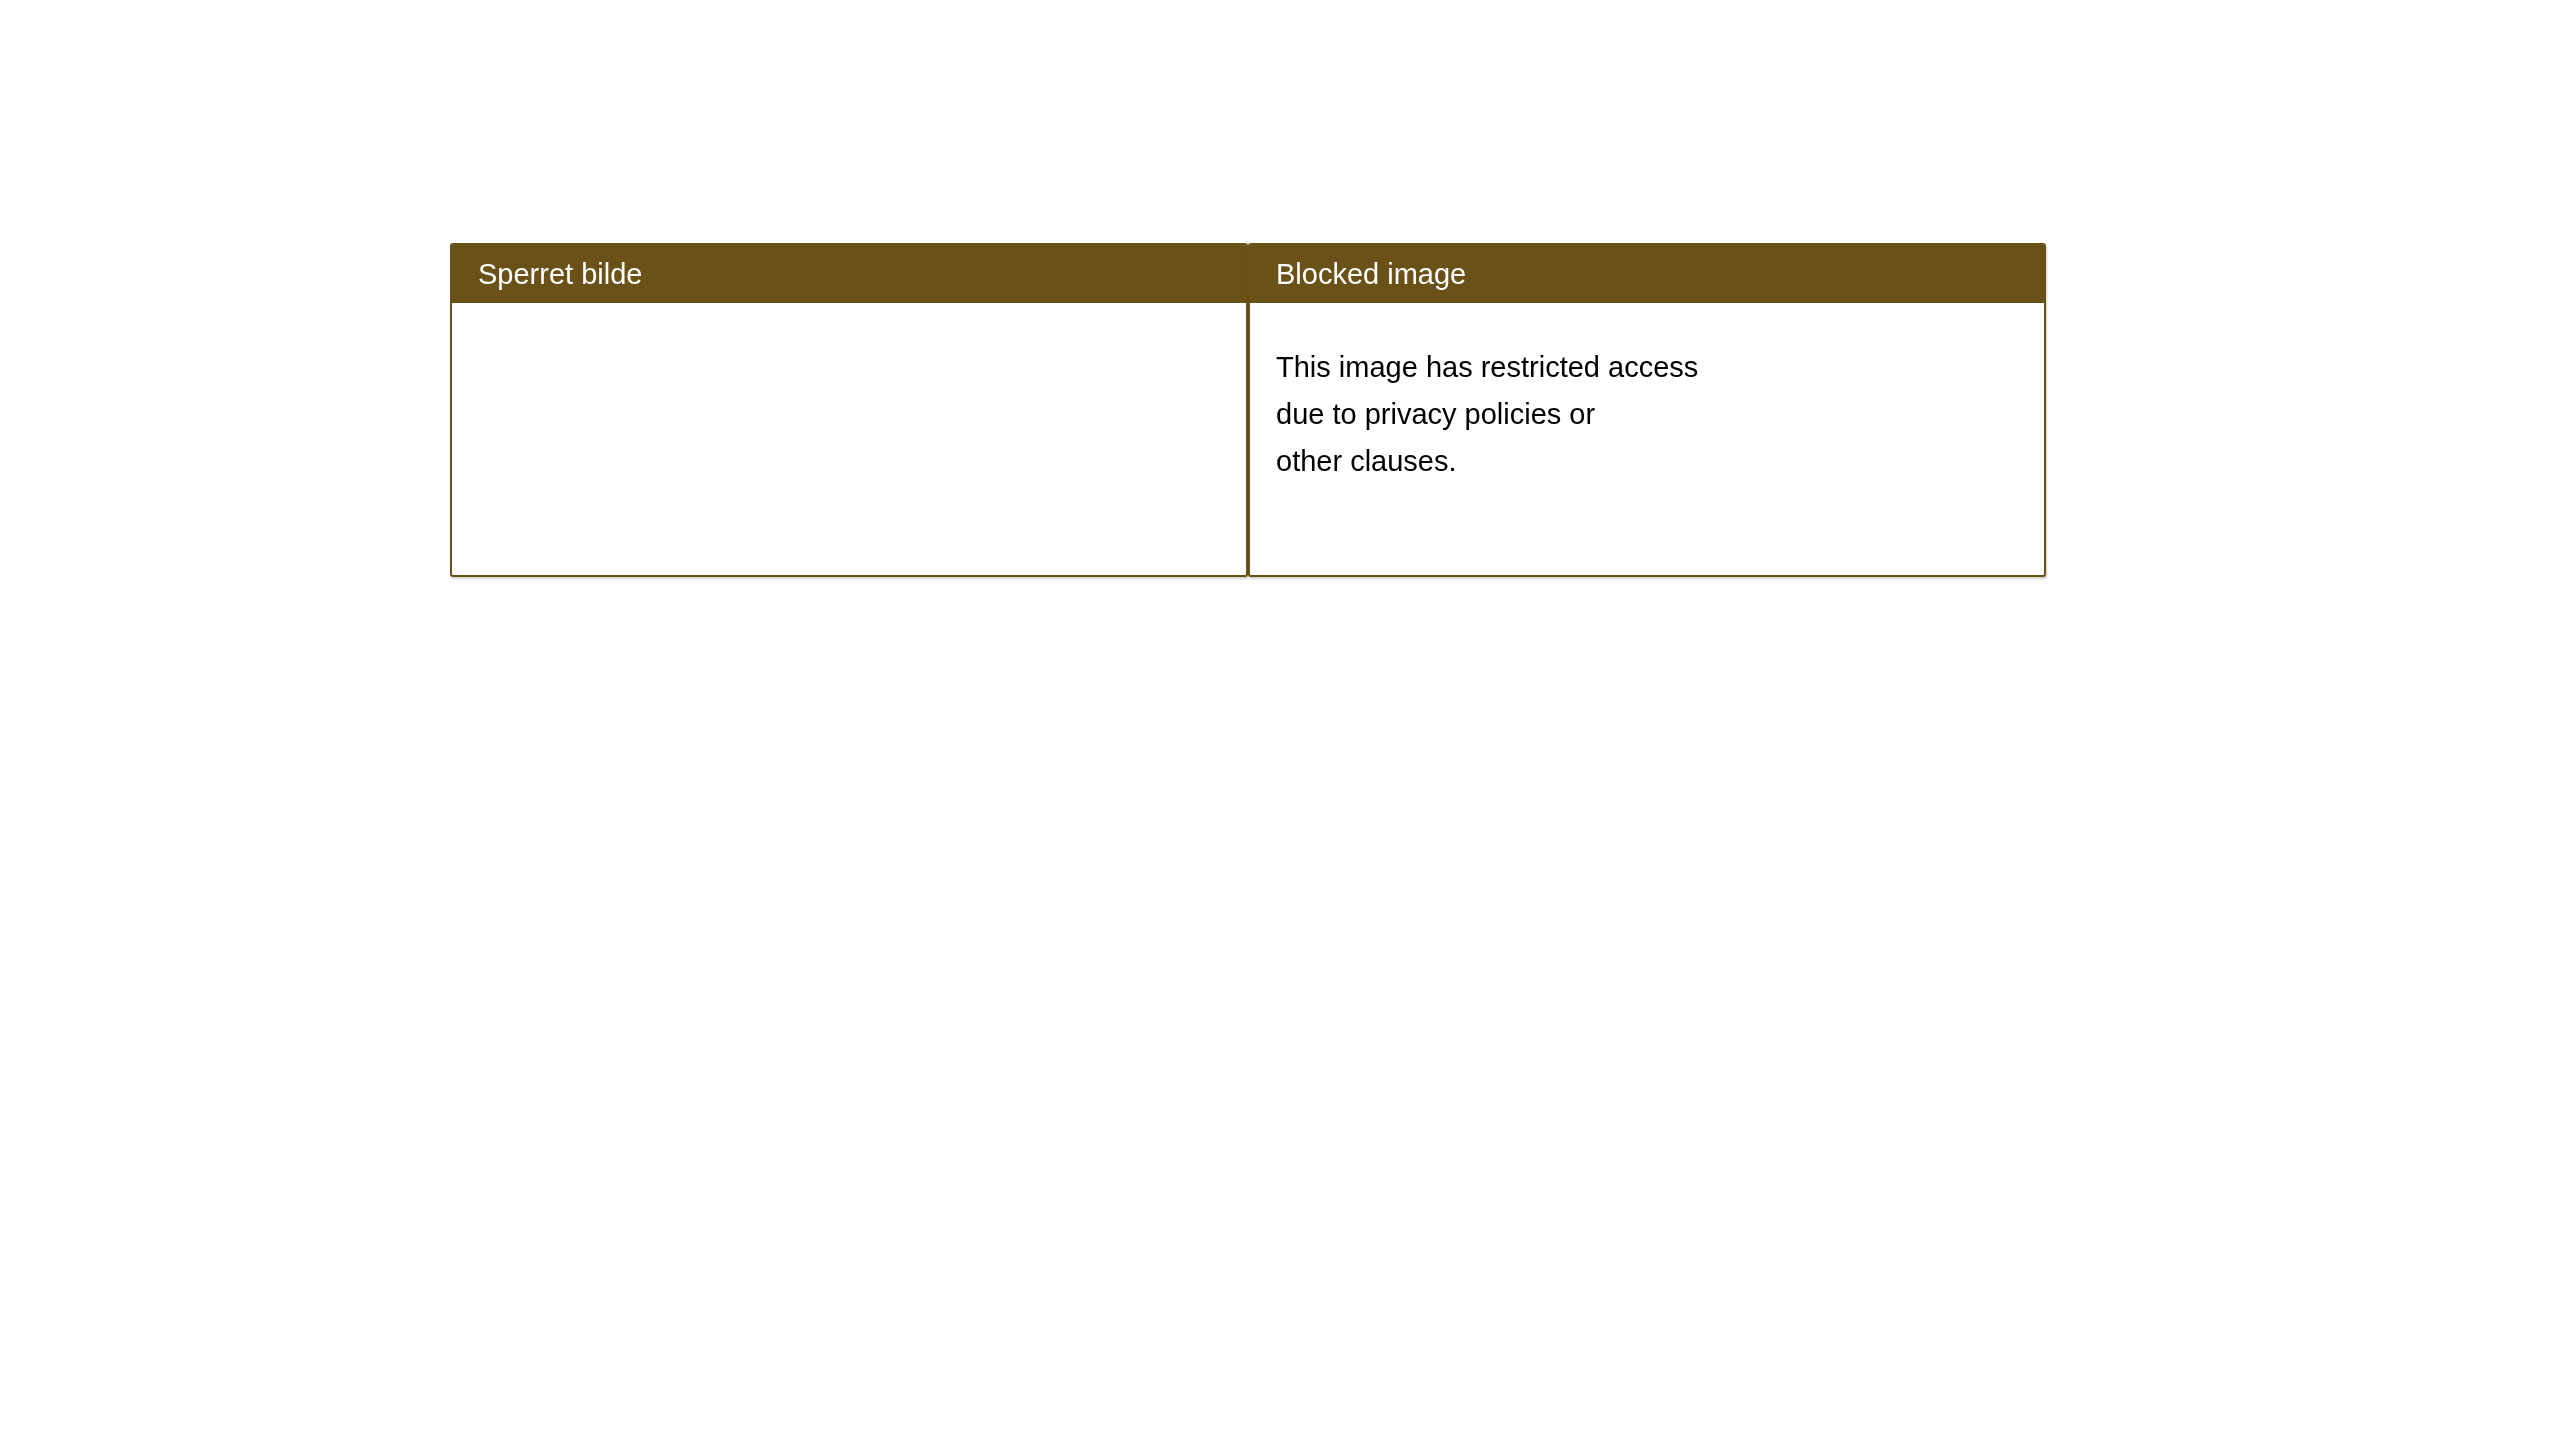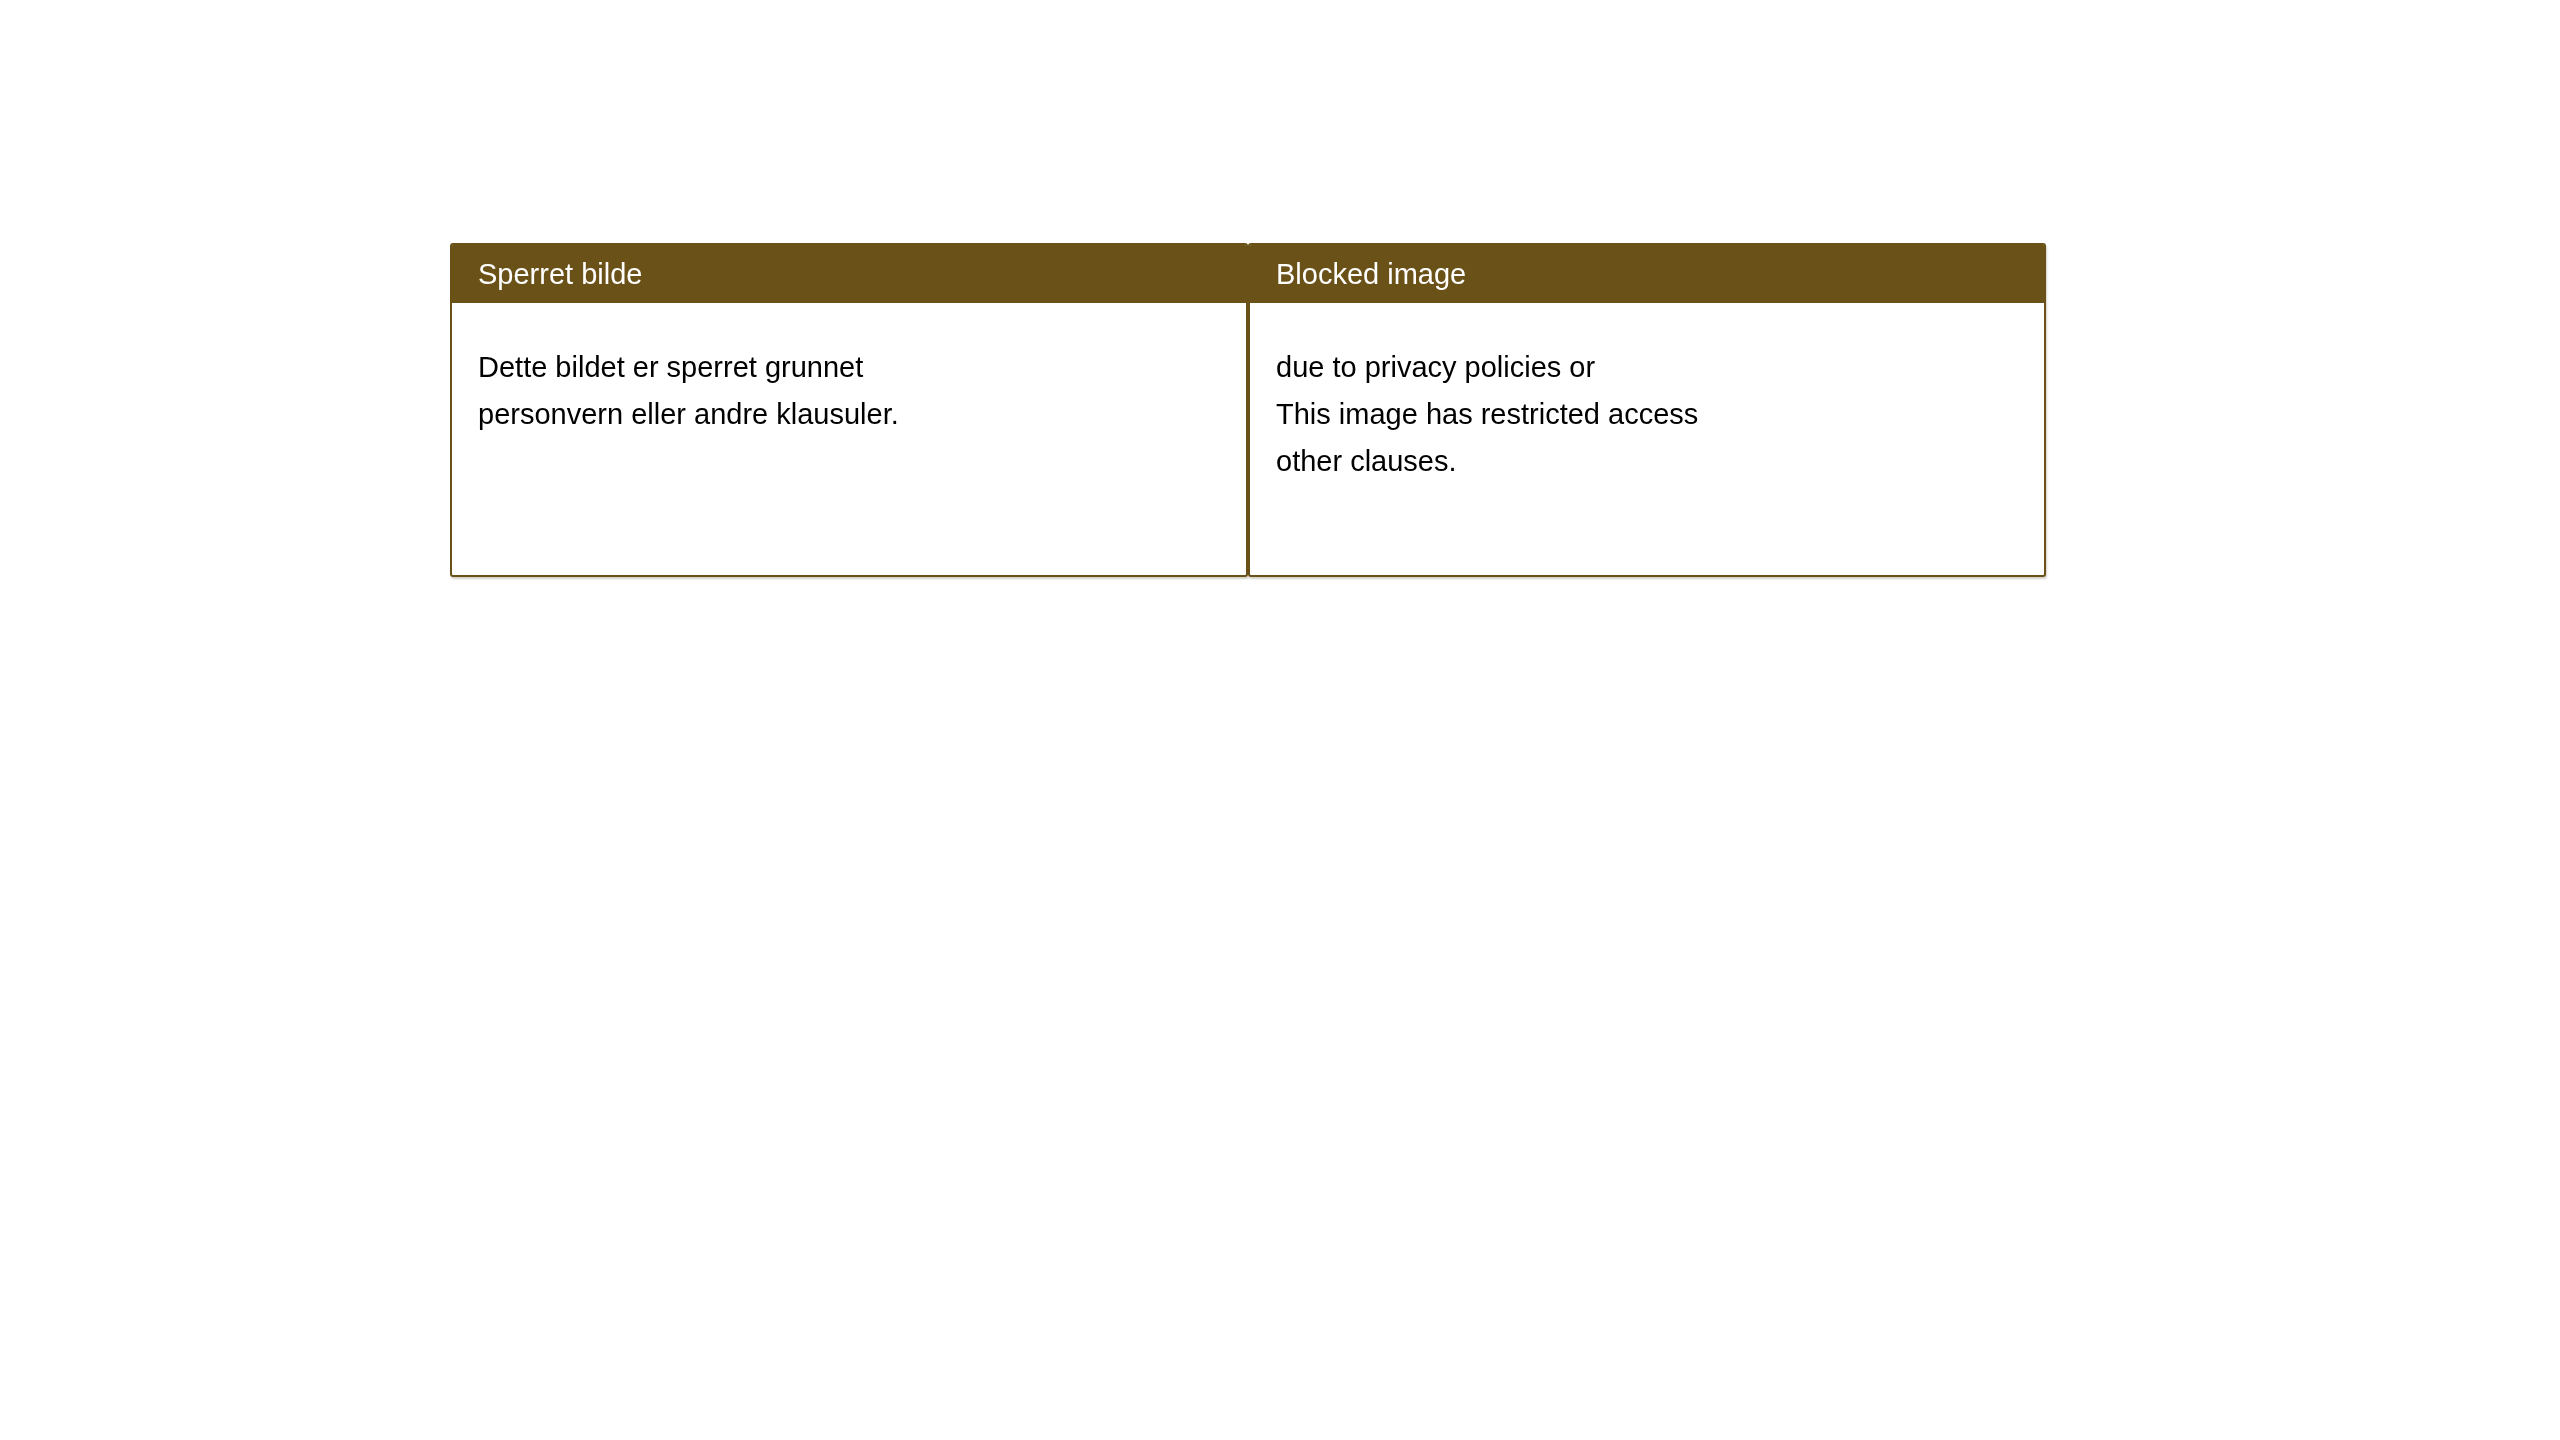--- a/index.html
+++ b/index.html
@@ -54,30 +54,26 @@
 </style>
 </head>
 <body>
 
 <div class="stage" style="--page-bg: #ffffff; --accent: #6a5117; --header-text: #ffffff; --body-text: #000000;">
 
   <div class="notice-card pos-left">
     <div class="card-header">
       <span class="card-title">Sperret bilde</span>
     </div>
-    <div class="card-body">
-      <div class="body-line">Dette bildet er sperret grunnet</div>
-      <div class="body-line">personvern eller andre klausuler.</div>
-    </div>
   </div>
 
   <div class="notice-card pos-right">
     <div class="card-header">
       <span class="card-title">Blocked image</span>
     </div>
     <div class="card-body">
+      <div class="body-line">This image has restricted access</div>
       <div class="body-line">due to privacy policies or</div>
-      <div class="body-line">This image has restricted access</div>
       <div class="body-line">other clauses.</div>
     </div>
   </div>
 
 </div>
 
 </body></html>

